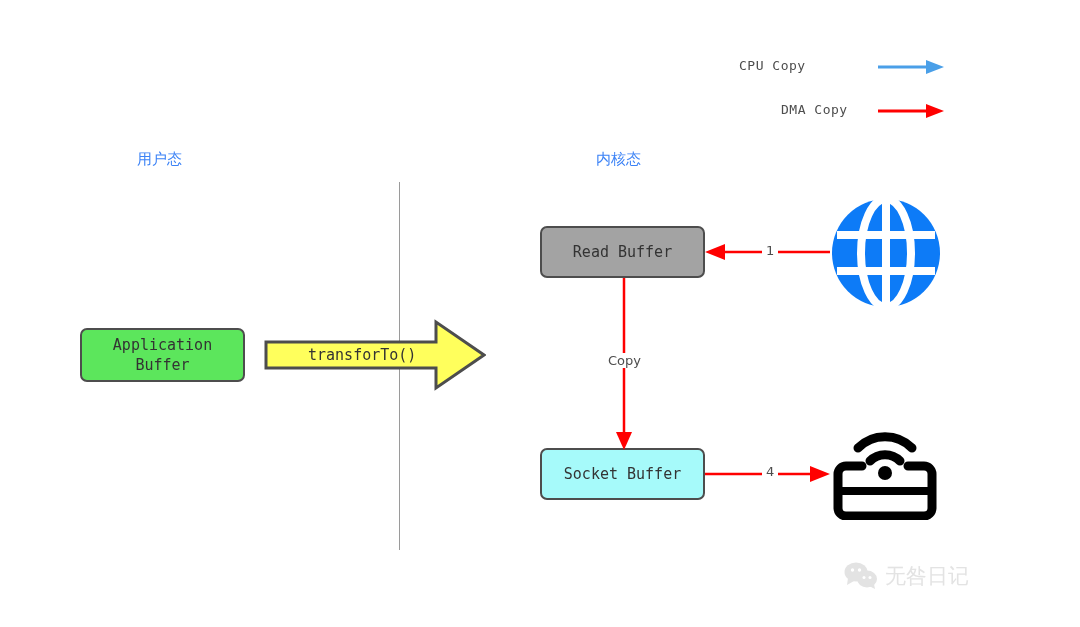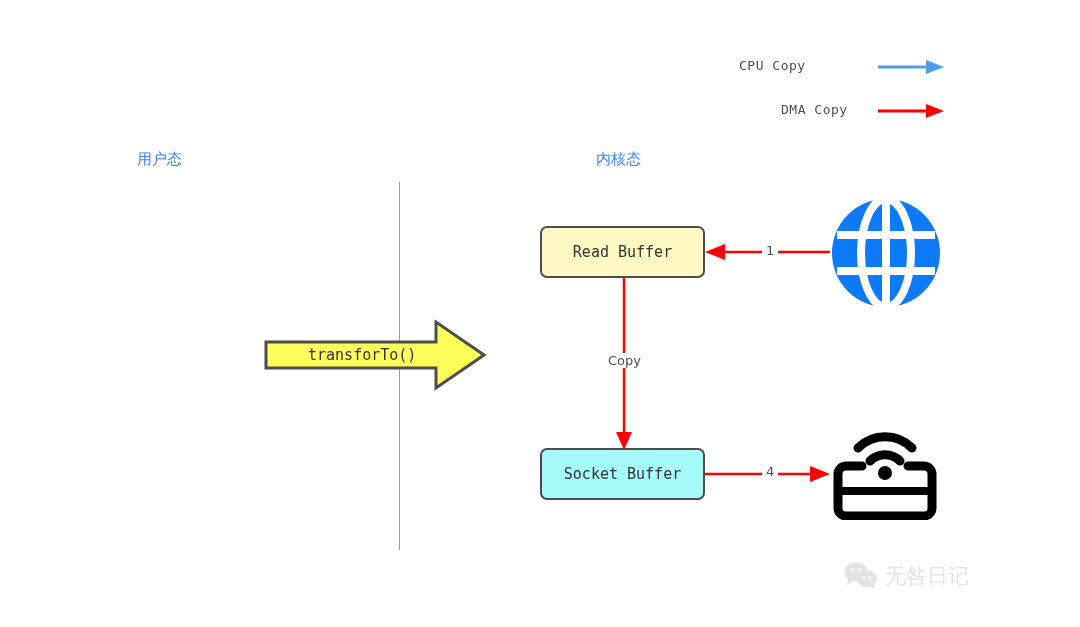--- a/index.html
+++ b/index.html
@@ -67,21 +67,21 @@
     white-space: pre-line;
   }
   .box-app {
     left: 80px; top: 328px;
     width: 165px; height: 54px;
     background: #5CE65C;
   }
   .box-read {
     left: 540px; top: 226px;
     width: 165px; height: 52px;
-    background: #fef9c3;
+    background: #a3a3a3;
   }
   .box-socket {
     left: 540px; top: 448px;
     width: 165px; height: 52px;
     background: #A6FAFA;
   }
 
   
   .block-arrow-wrap { left: 264px; top: 318px; width: 222px; height: 74px; }
   .block-arrow-text {
@@ -147,20 +147,22 @@
   <div class="abs label-user mode-label">用户态</div>
   <div class="abs label-kernel mode-label">内核态</div>
 
   <div class="abs divider"></div>
 
   <svg class="abs block-arrow-wrap" width="222" height="74" viewBox="0 0 222 74">
     <polygon points="2,24 172,24 172,4 220,37 172,70 172,50 2,50" fill="#FFFF5C" stroke="#4d4d4d" stroke-width="3" stroke-linejoin="miter"></polygon>
   </svg>
   <div class="abs block-arrow-text">transforTo()</div>
 
+  <div class="abs node-box box-app">Application
+Buffer</div>
   <div class="abs node-box box-read">Read Buffer</div>
   <div class="abs node-box box-socket">Socket Buffer</div>
 
   <svg class="abs" style="left:705px; top:243px;" width="125" height="18" viewBox="0 0 125 18">
     <line x1="18" y1="9" x2="125" y2="9" stroke="#FF0000" stroke-width="2.5"></line>
     <polygon points="20,1 0,9 20,17" fill="#FF0000"></polygon>
   </svg>
   <div class="abs label-1 arrow-label">1</div>
 
   <svg class="abs" style="left:615px; top:278px;" width="18" height="172" viewBox="0 0 18 172">

